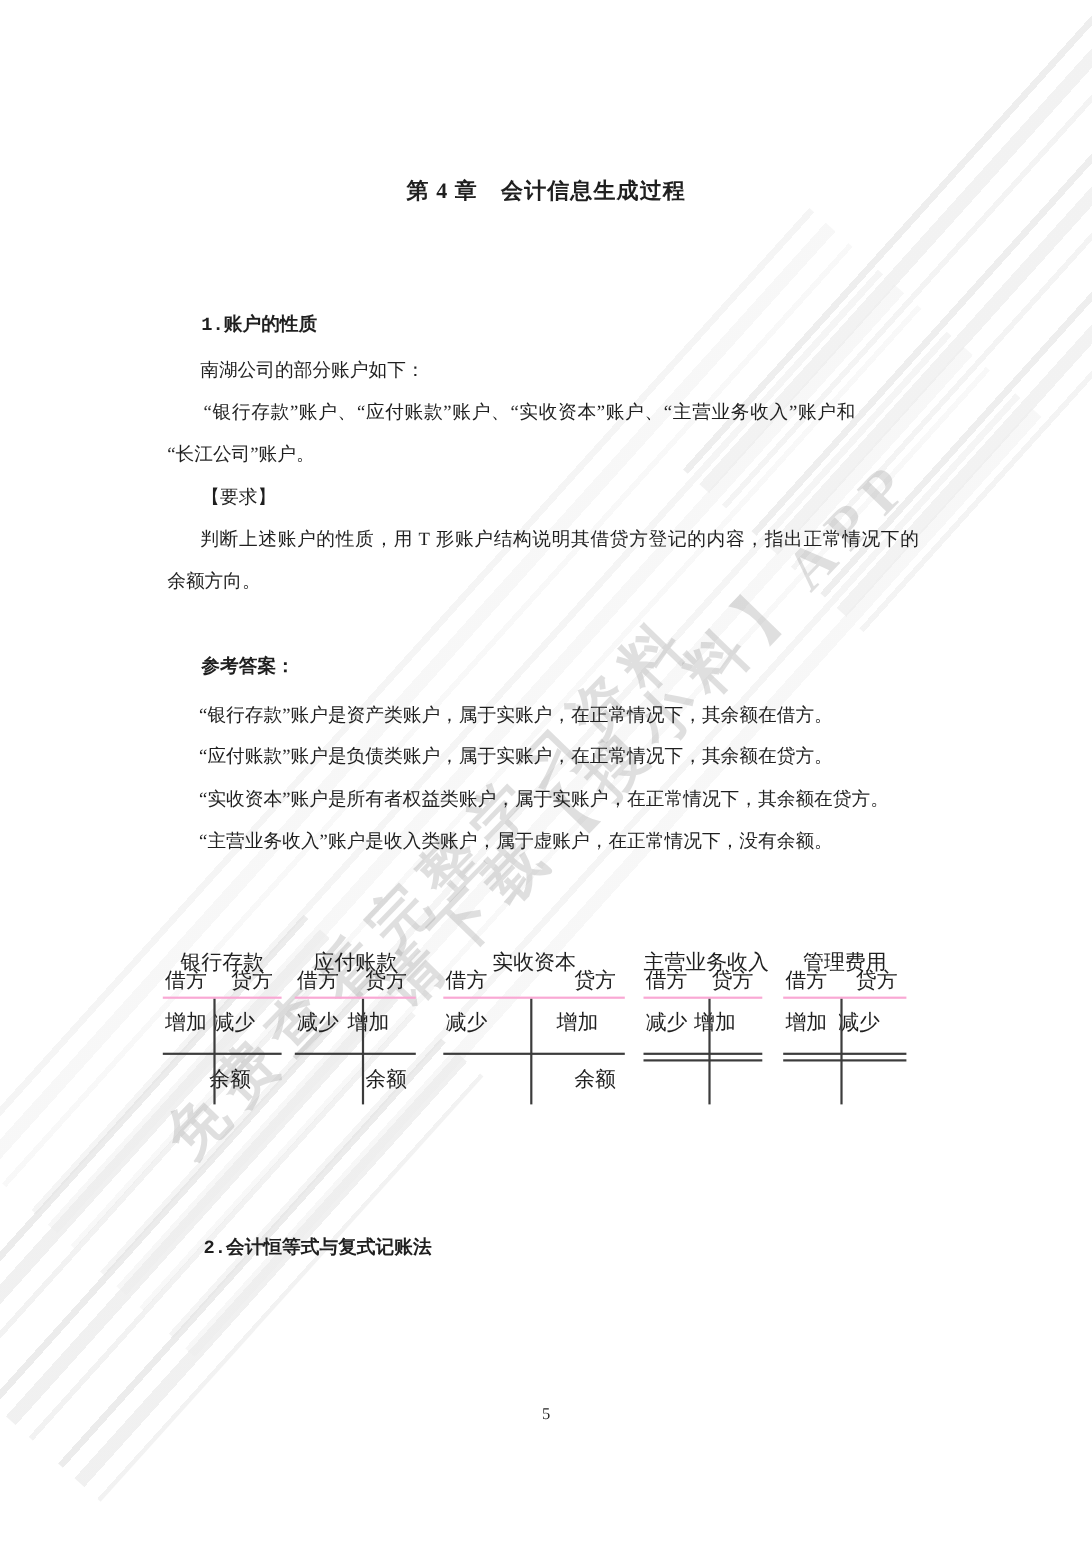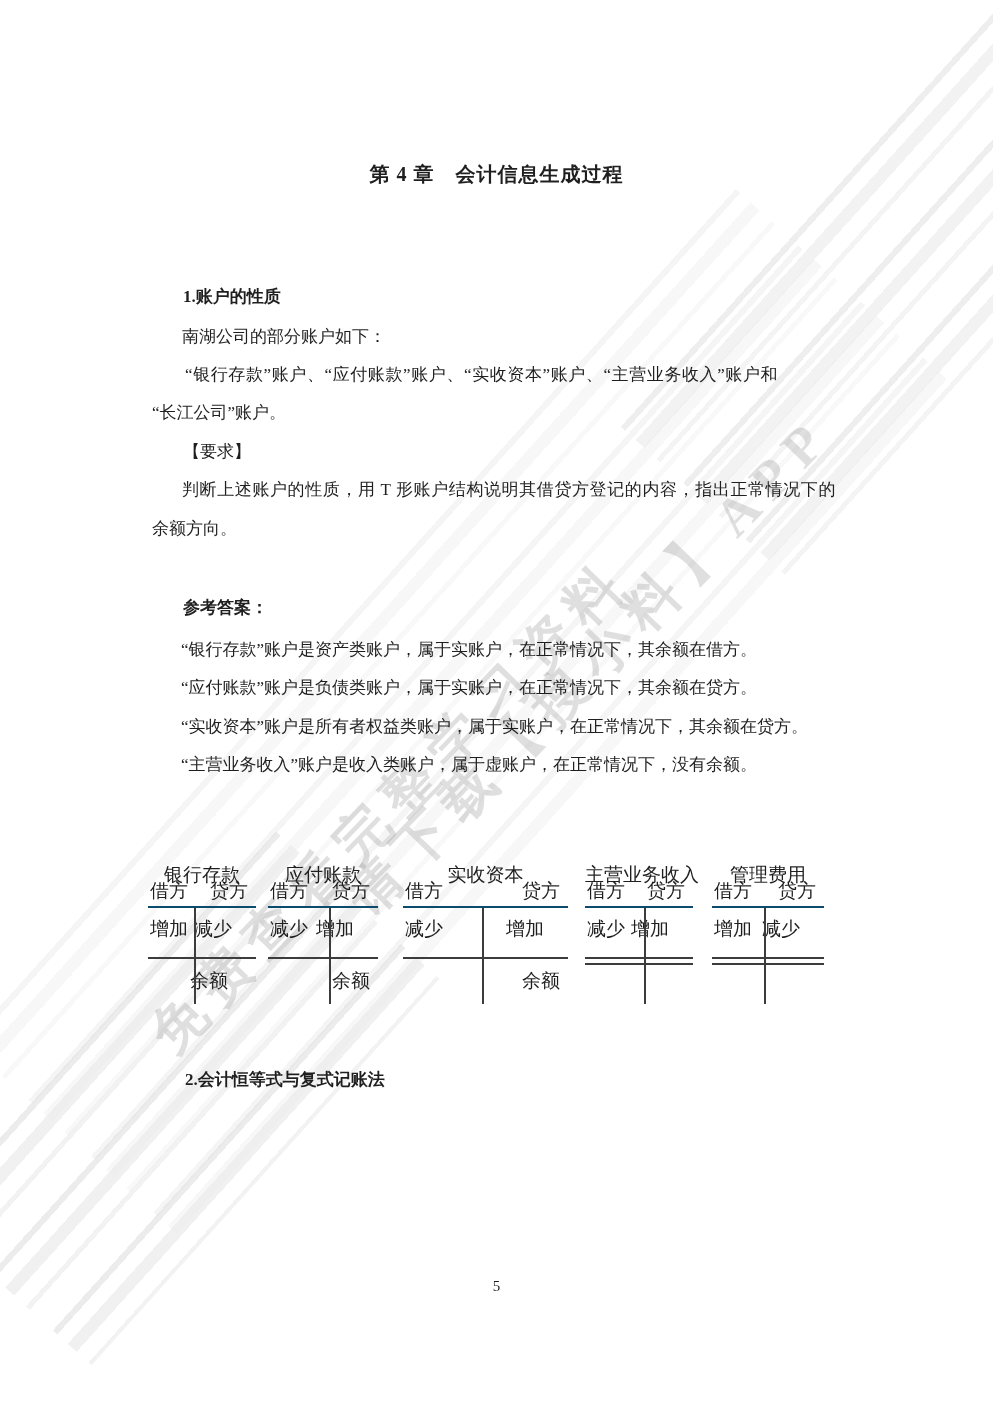--- a/index.html
+++ b/index.html
@@ -33,31 +33,31 @@
     transform:rotate(-46deg);
     font-size:54px;font-weight:bold;
     letter-spacing:12px;white-space:nowrap;
     color:rgba(150,150,150,.30);
     text-align:center;
   }
   .wm-text.w1{left:10px;top:770px;width:760px;}
   .wm-text.w2{left:250px;top:630px;width:680px;}
   
   .t{position:absolute;z-index:2;font-size:17px;line-height:20px;white-space:nowrap;}
-  .bold{font-weight:bold;}
+  .bold{font-weight:bold;font-family:Liberation Mono, monospace;}
   .title{left:0;top:164px;width:100%;text-align:center;font-size:20px;font-weight:bold;letter-spacing:1px;}
   .wide{letter-spacing:.6px;}
   .pageno{left:0;top:1276px;width:100%;text-align:center;font-size:15px;}
   
   .tacct{position:absolute;z-index:2;top:862px;height:145px;font-size:19px;}
   .tacct .t-name{position:absolute;top:0;left:0;right:0;height:22px;text-align:center;white-space:nowrap;}
   .tacct .t-heads{position:absolute;top:26px;left:0;right:0;height:20px;
     display:flex;justify-content:space-between;align-items:flex-end;
     padding:0 8px 2px 2px;box-sizing:border-box;
-    border-bottom:2px solid #0c4a6e;}
+    border-bottom:2px solid #f9a8d4;}
   .tacct .t-entries{position:absolute;top:54px;left:0;right:16px;height:22px;
     display:flex;justify-content:space-between;padding:0 8px 0 2px;box-sizing:border-box;}
   .tacct .t-rule{position:absolute;top:95px;left:0;right:0;border-top:2px solid #3c3c3c;}
   .tacct.closed .t-rule{height:4px;border-bottom:2px solid #3c3c3c;}
   .tacct .t-balance{position:absolute;top:106px;left:0;right:0;height:22px;
     display:flex;justify-content:space-between;padding:0 8px 0 2px;box-sizing:border-box;margin-left:40px;}
   .tacct .t-vline{position:absolute;top:46px;width:2px;height:96px;background:#3c3c3c;}
 </style>
 </head>
 <body>
@@ -169,17 +169,17 @@
       <span>减少</span>
     </div>
     <div class="t-rule"></div>
     <div class="t-balance">
       <span></span>
       <span></span>
     </div>
     <div class="t-vline" style="left:52px"></div>
   </div>
 
-  <div class="t bold" style="left:185px;top:1070px">2.会计恒等式与复式记账法</div>
+  <div class="t bold" style="left:185px;top:1126px">2.会计恒等式与复式记账法</div>
 
   <div class="t pageno">5</div>
 
 </div>
 
 </body></html>

